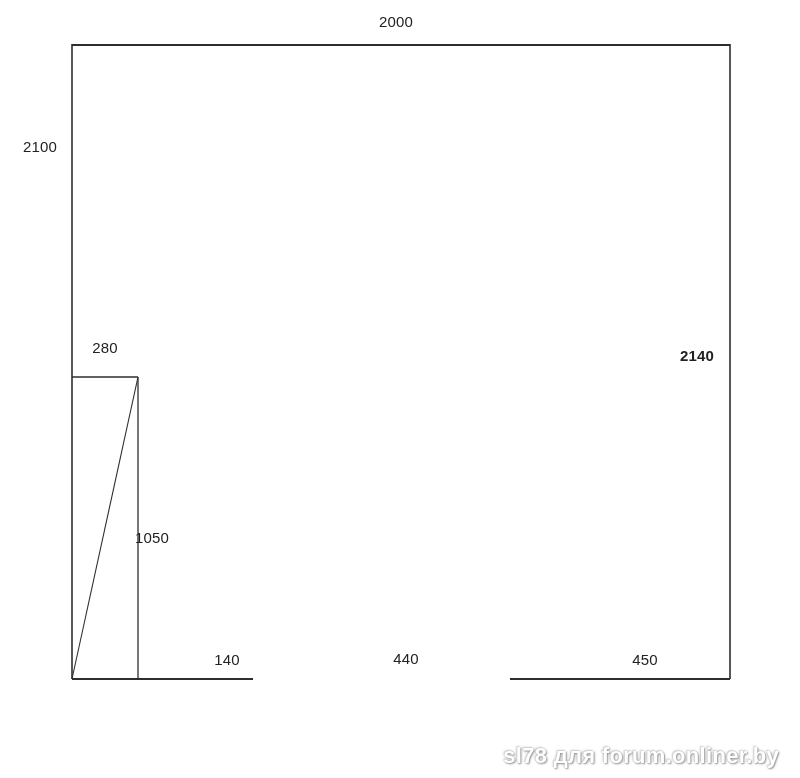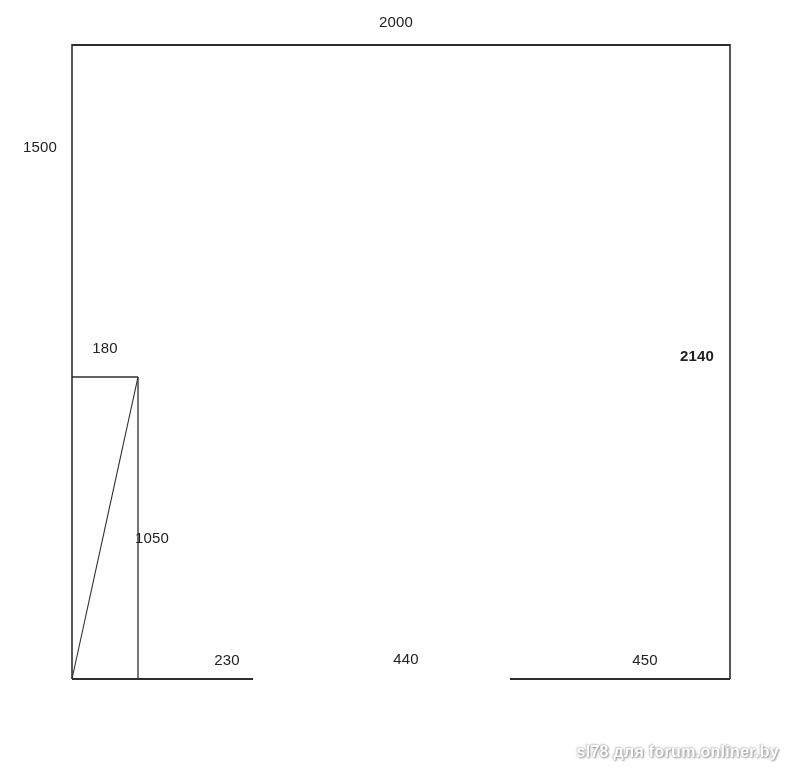--- a/index.html
+++ b/index.html
@@ -29,21 +29,21 @@
     font-size: 15px;
     line-height: 16px;
     color: #222222;
     letter-spacing: 0.2px;
     user-select: none;
   }
   .watermark {
     position: absolute;
     right: 21px;
     top: 743px;
-    font-size: 16px;
+    font-size: 22px;
     font-weight: bold;
     letter-spacing: 0.3px;
     color: #ffffff;
     text-shadow:
       1px 1px 2px #8f8f8f,
       -1px -1px 2px #c9c9c9,
       0 0 1px #aaaaaa;
     user-select: none;
   }
 </style>
@@ -62,29 +62,29 @@
     <line x1="510" y1="679" x2="730" y2="679" stroke="#2e2e2e" stroke-width="2"></line>
 
     <line x1="72" y1="377" x2="138" y2="377" stroke="#2e2e2e" stroke-width="1.3"></line>
     <line x1="138" y1="377" x2="138" y2="679" stroke="#2e2e2e" stroke-width="1.3"></line>
 
     <line x1="138" y1="377" x2="72" y2="679" stroke="#2e2e2e" stroke-width="1.1"></line>
   </svg>
 
   <div class="dim-label" style="left:368px; top:14px;">2000</div>
 
-  <div class="dim-label" style="left:12px; top:139px;">1500</div>
+  <div class="dim-label" style="left:12px; top:139px;">2100</div>
 
-  <div class="dim-label" style="left:77px; top:340px;">180</div>
+  <div class="dim-label" style="left:77px; top:340px;">280</div>
 
   <div class="dim-label" style="left:669px; top:348px;font-weight:bold;">2140</div>
 
   <div class="dim-label" style="left:124px; top:530px;">1050</div>
 
-  <div class="dim-label" style="left:199px; top:652px;">230</div>
+  <div class="dim-label" style="left:199px; top:652px;">140</div>
 
   <div class="dim-label" style="left:378px; top:651px;">440</div>
 
   <div class="dim-label" style="left:617px; top:652px;">450</div>
 
   <div class="watermark">sl78 для forum.onliner.by</div>
 
 </div>
 
 </body></html>

